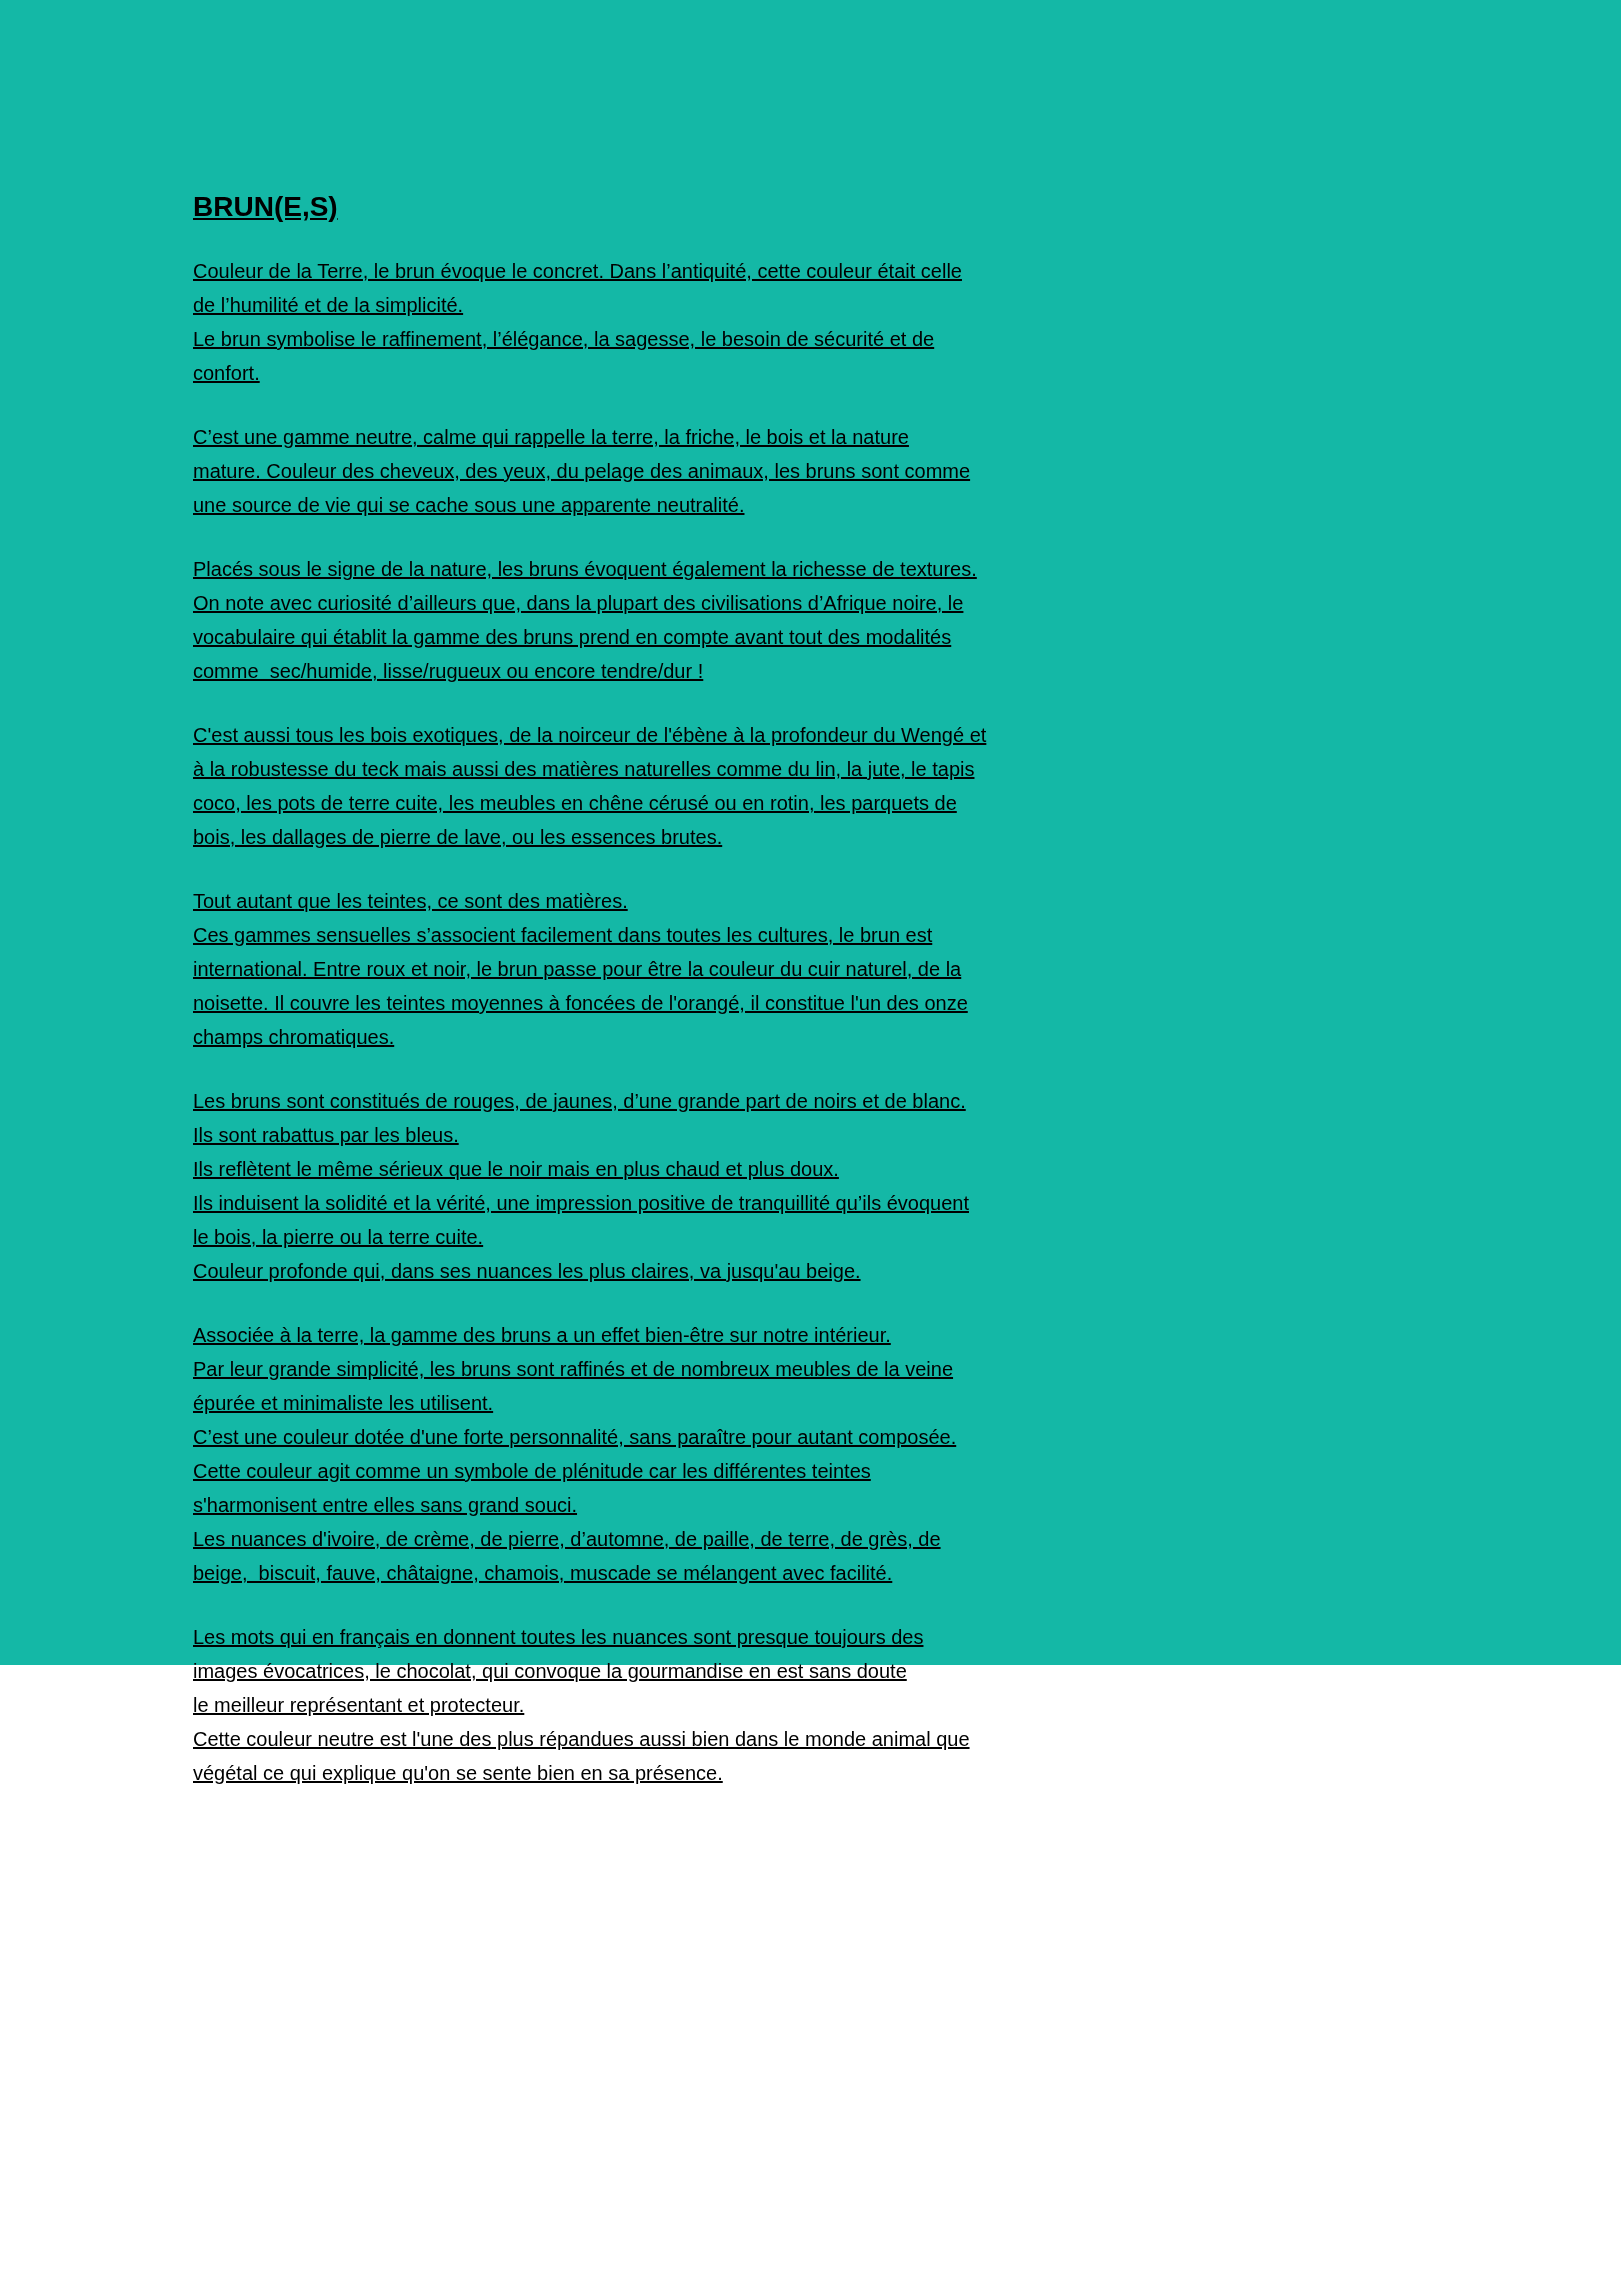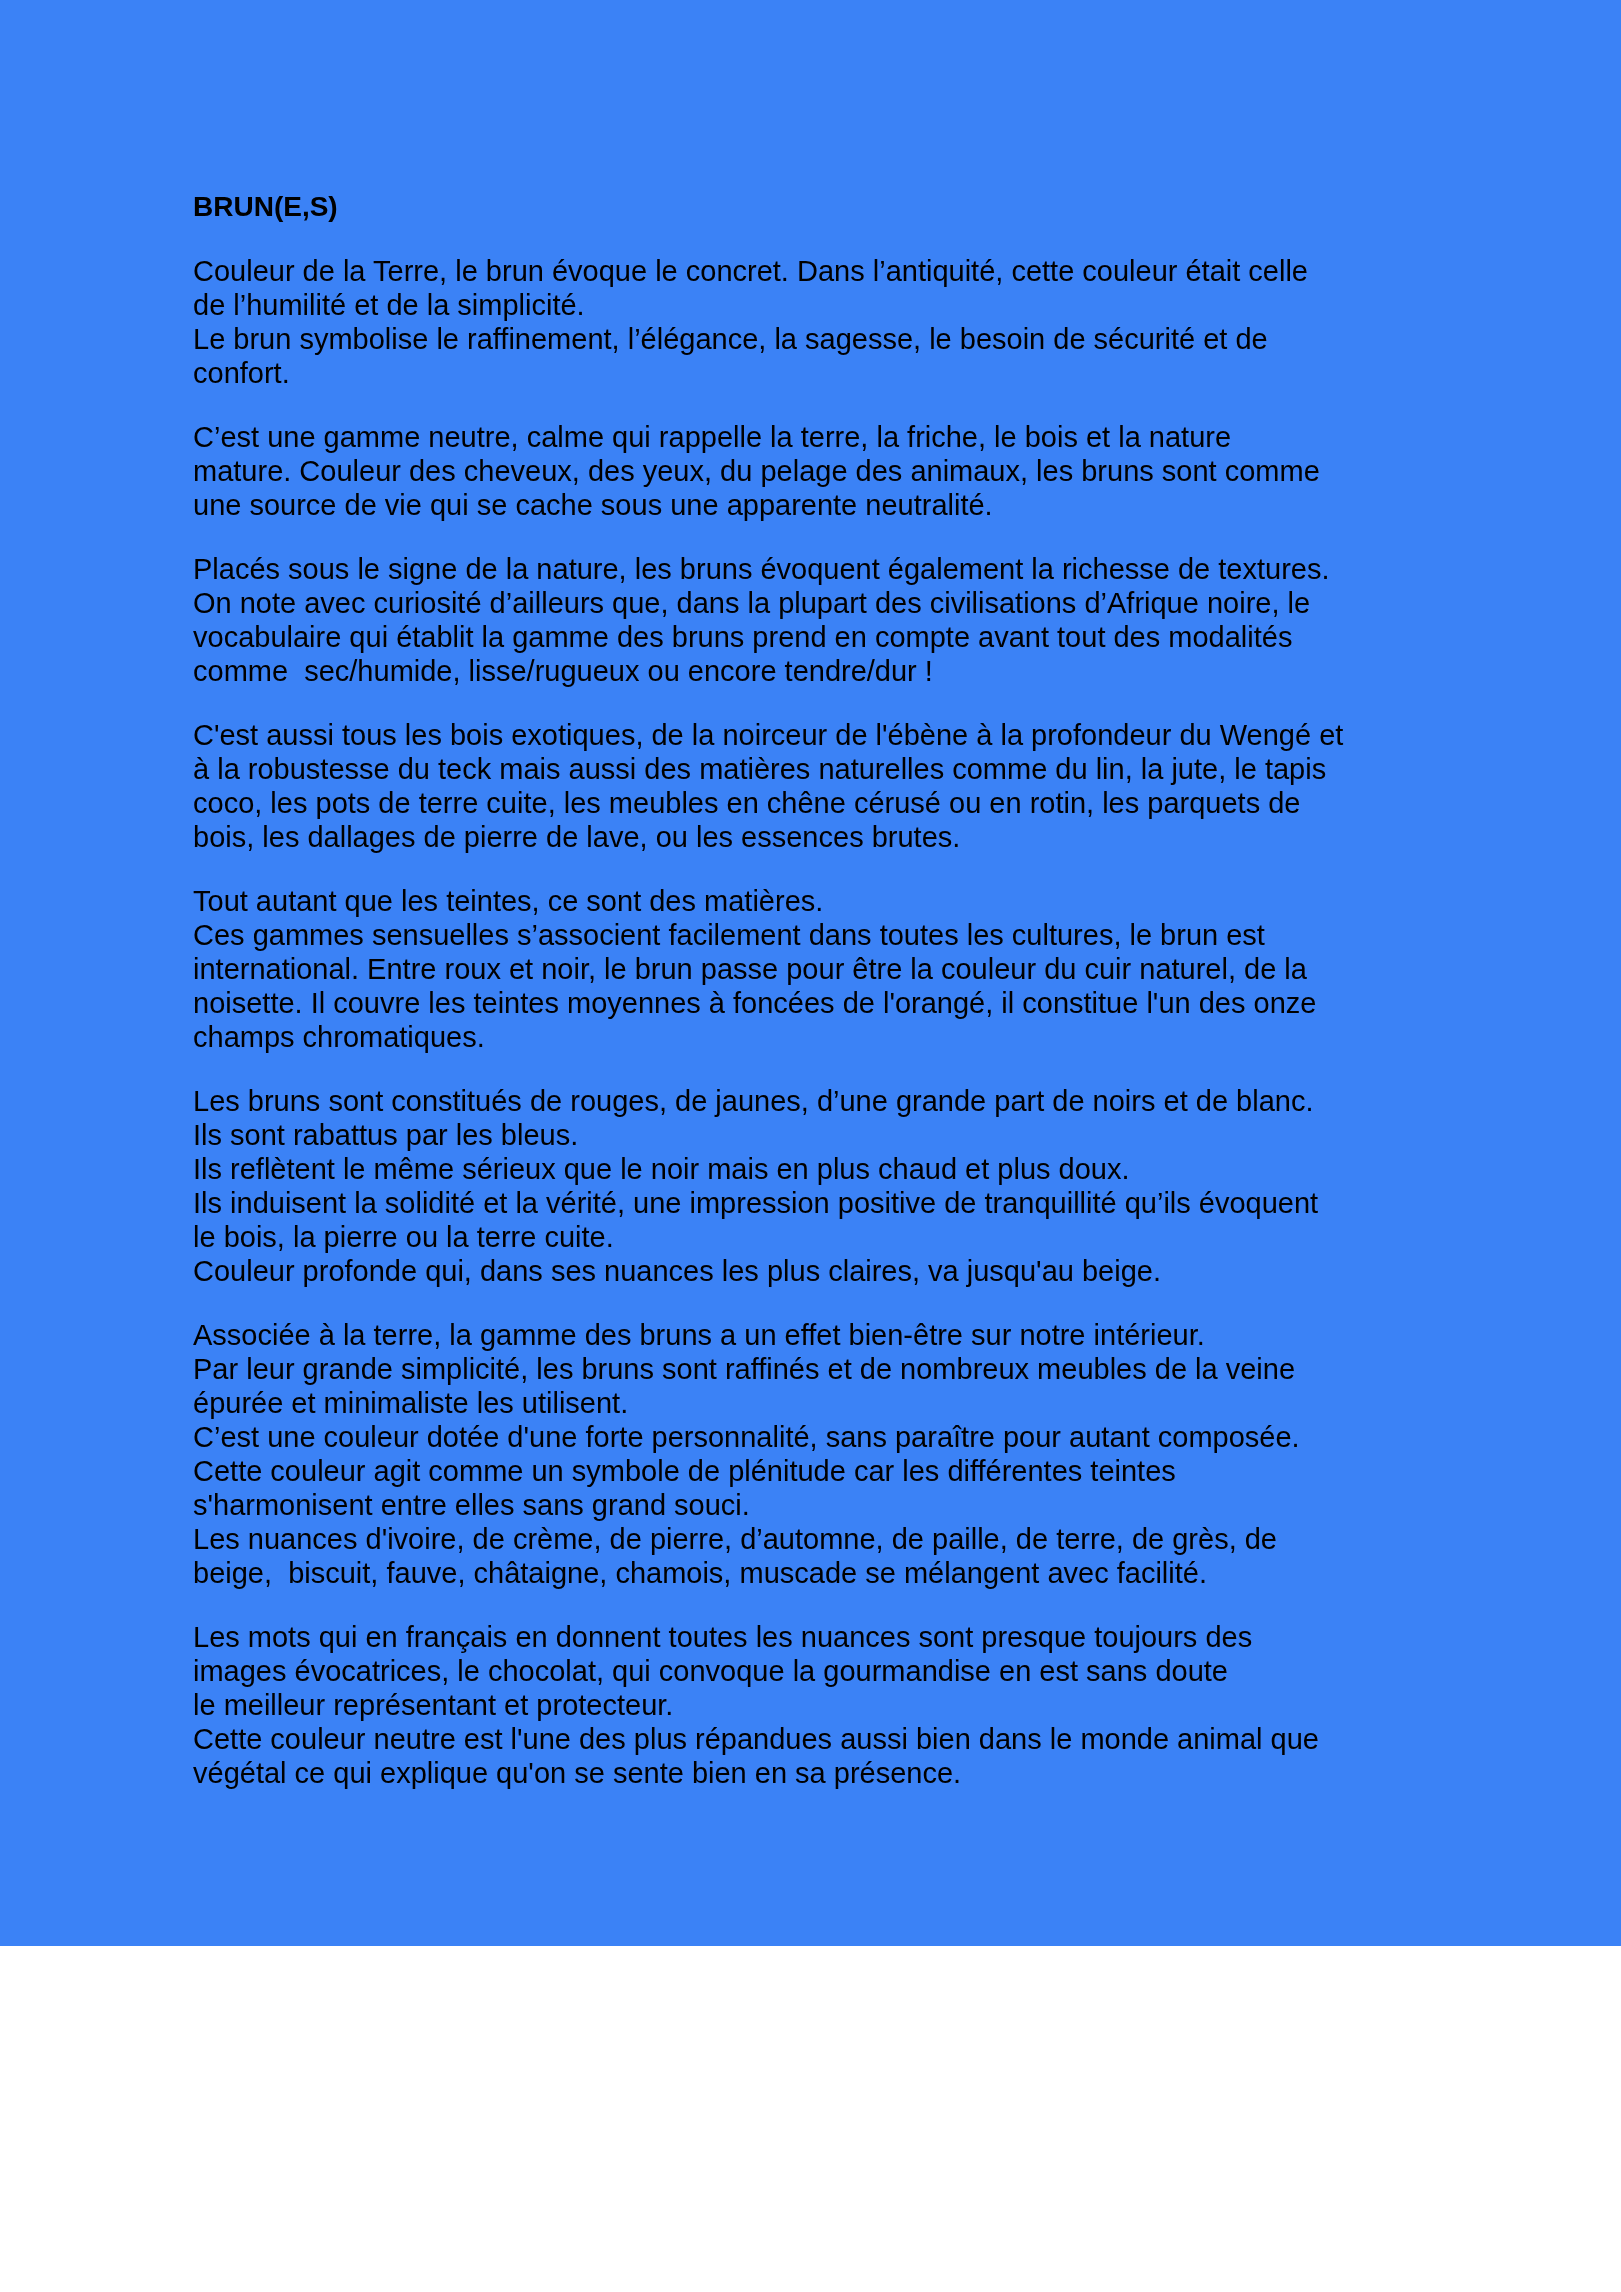--- a/index.html
+++ b/index.html
@@ -10,33 +10,34 @@
   body {
     width: 1621px;
     height: 2293px;
     color: #000000;
     font-family: "Liberation Sans", sans-serif;
     overflow: hidden;
   }
   .page {
     box-sizing: border-box;
     width: 1621px;
-    height: 1946px;
+    height: 1665px;
     padding: 190px 147px 0 193px;
-    background: #3b82f6;
+    background: #14b8a6;
+    text-decoration: underline;
   }
   .doc-title {
     font-size: 28px;
     font-weight: bold;
     line-height: 34px;
     margin: 0 0 30px 0;
     white-space: pre-wrap;
   }
   .para {
-    font-size: 29px;
+    font-size: 20px;
     font-weight: normal;
     line-height: 34px;
     margin: 0 0 30px 0;
     white-space: pre-wrap;
   }
 </style>
 </head>
 <body>
 
 <div class="page">

